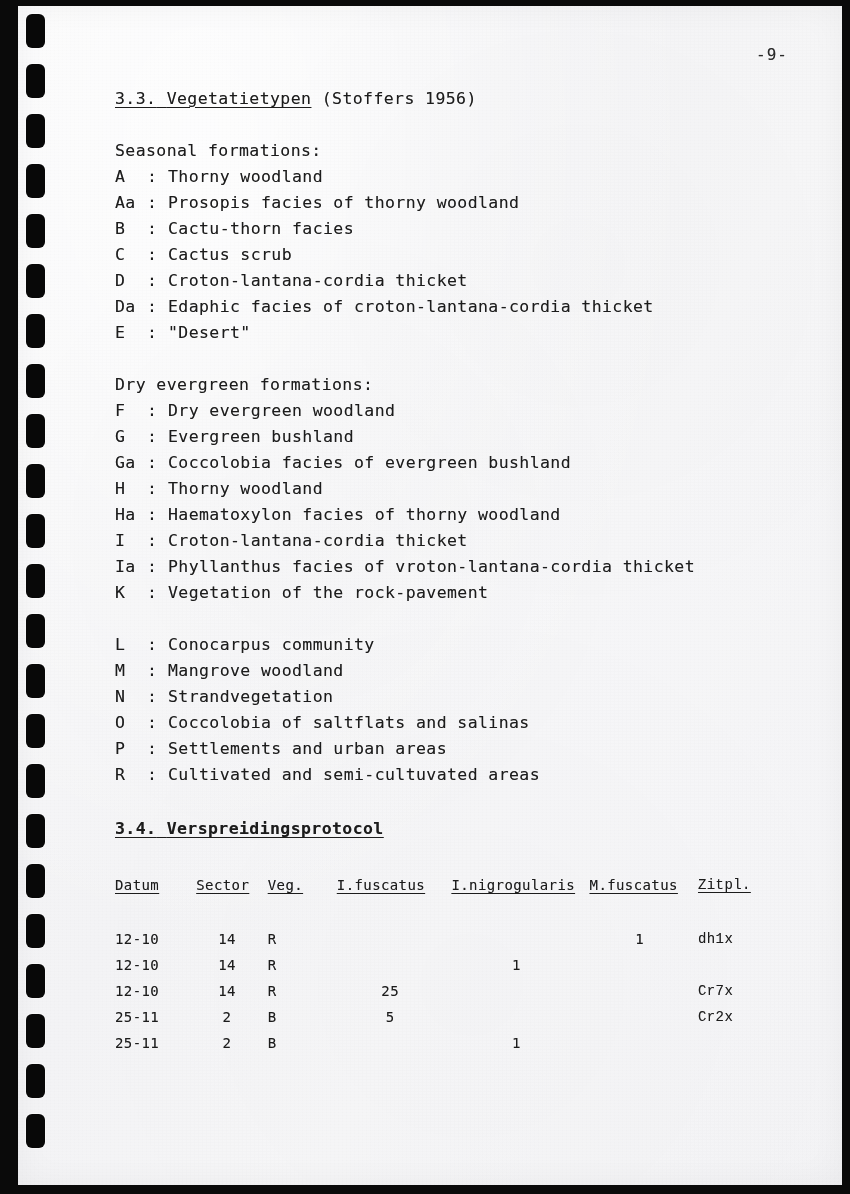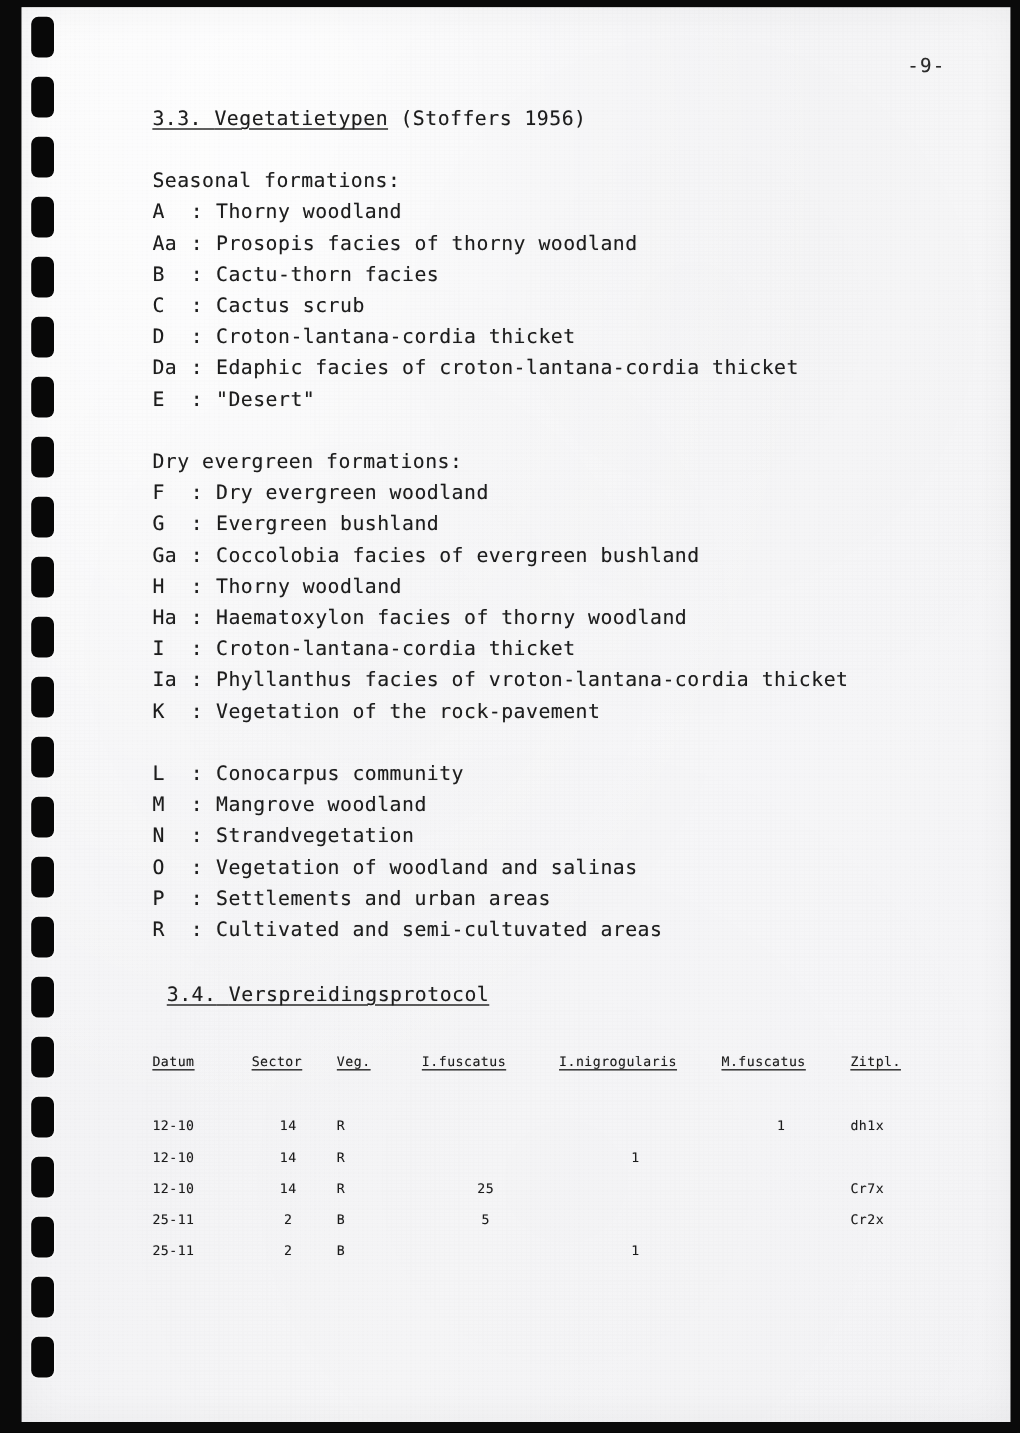--- a/index.html
+++ b/index.html
@@ -81,21 +81,21 @@
     right: 62px;
     top: 42px;
     font-size: 16px;
     letter-spacing: 1px;
     color: #2a2a2a;
     white-space: pre;
   }
 
   .body-col {
     position: absolute;
-    left: 127px;
+    left: 115px;
     top: 86px;
     width: 660px;
   }
 
   .heading {
     white-space: pre;
     margin: 0 0 26px 0;
     font-size: 16.5px;
   }
   .heading .u {
@@ -127,31 +127,32 @@
     width: 21px;
     flex: 0 0 21px;
   }
   .entry .desc {
     flex: 1 1 auto;
   }
 
   
   .heading-2 {
     white-space: pre;
-    margin: 28px 0 30px 12px;
+    margin: 28px 0 30px 0;
     font-size: 16.5px;
+    font-weight: bold;
   }
   .heading-2 .u {
     text-decoration: underline;
     text-underline-offset: 3px;
   }
 
   table.protocol {
     border-collapse: collapse;
-    font-size: 11px;
+    font-size: 14px;
     line-height: 26px;
     white-space: pre;
   }
   table.protocol th {
     font-weight: normal;
     text-align: left;
     padding: 0 0 2px 0;
     height: 26px;
     vertical-align: bottom;
   }
@@ -164,21 +165,21 @@
     padding: 0;
     vertical-align: top;
   }
 
   .c-datum  { width: 74px; text-align: left;   padding-right: 14px !important; }
   .c-sector { width: 64px; text-align: center; padding-right: 10px !important; }
   .c-veg    { width: 66px; text-align: left;   padding-right: 10px !important; }
   .c-ict    { width: 112px; text-align: center; padding-right: 8px !important; }
   .c-nig    { width: 132px; text-align: center; padding-right: 8px !important; }
   .c-fus    { width: 104px; text-align: center; padding-right: 8px !important; }
-  .c-zit    { width: 84px;  text-align: left; }
+  .c-zit    { width: 84px;  text-align: left; font-family: Liberation Mono, monospace; }
 
   .spacer-row td { height: 14px; }
 
   
   .sheet, .folio {
     text-shadow: 0 0 0.6px rgba(0,0,0,0.35);
   }
 </style>
 </head>
 <body>
@@ -321,21 +322,21 @@
           <span class="desc">Mangrove woodland</span>
         </div>
         <div class="entry">
           <span class="code">N</span>
           <span class="colon">:</span>
           <span class="desc">Strandvegetation</span>
         </div>
         <div class="entry">
           <span class="code">O</span>
           <span class="colon">:</span>
-          <span class="desc">Vegetation of woodland and salinas</span>
+          <span class="desc">Coccolobia of saltflats and salinas</span>
         </div>
         <div class="entry">
           <span class="code">P</span>
           <span class="colon">:</span>
           <span class="desc">Settlements and urban areas</span>
         </div>
         <div class="entry">
           <span class="code">R</span>
           <span class="colon">:</span>
           <span class="desc">Cultivated and semi-cultuvated areas</span>

